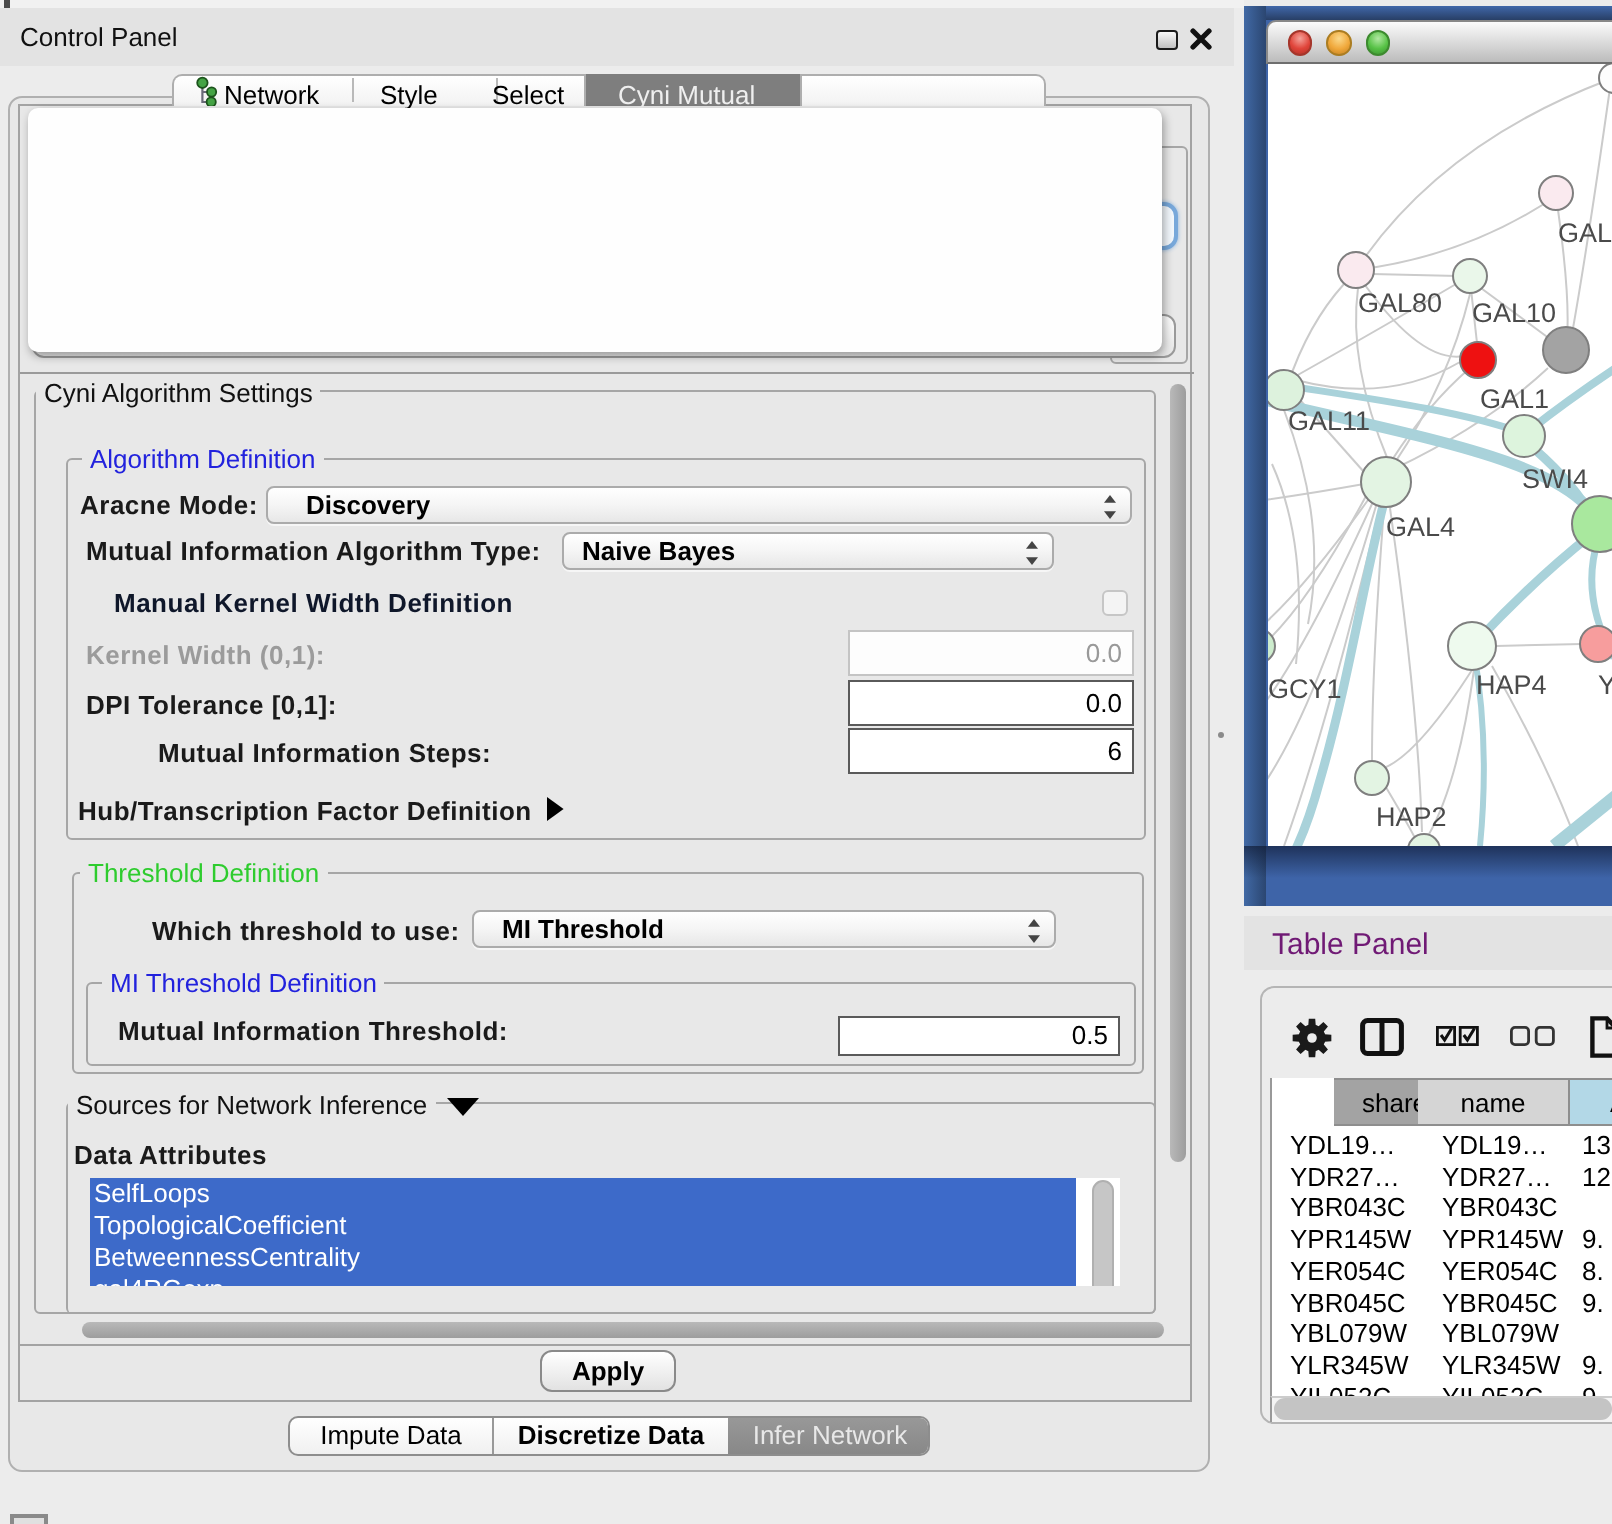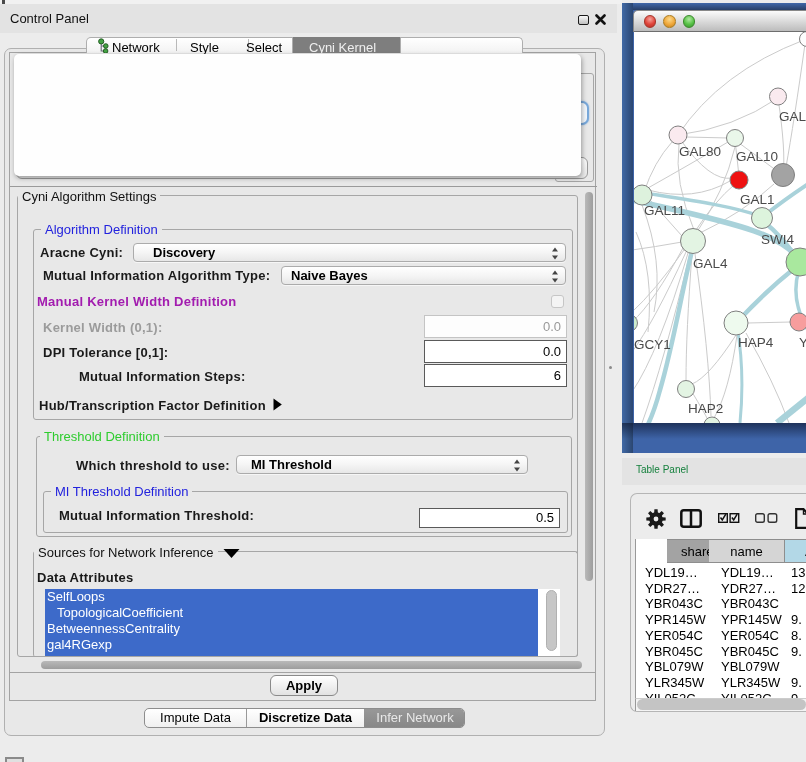--- a/index.html
+++ b/index.html
@@ -40,56 +40,56 @@
 <div class="abs" style="left:248px;top:39px;width:1px;height:12px;background:#b9b9b9;"></div>
 <svg class="abs" style="left:97px;top:38px;" width="13" height="15" viewBox="0 0 13 15">
   <path d="M4.2 4 L4.2 13 L8 13 M4.2 8 L8 8" stroke="#6a6a78" stroke-width="1.1" fill="none"></path>
   <circle cx="4.2" cy="3.4" r="2.6" fill="#44a344" stroke="#1c531c" stroke-width="0.9"></circle>
   <circle cx="8.8" cy="8" r="2.3" fill="#44a344" stroke="#1c531c" stroke-width="0.9"></circle>
   <circle cx="8.6" cy="13" r="2.3" fill="#44a344" stroke="#1c531c" stroke-width="0.9"></circle>
 </svg>
 <div class="abs" style="left:112px;top:40px;font-size:13px;color:#000;">Network</div>
 <div class="abs" style="left:190px;top:40px;font-size:13px;color:#000;">Style</div>
 <div class="abs" style="left:246px;top:40px;font-size:13px;color:#000;">Select</div>
-<div class="abs" style="left:309px;top:40px;font-size:13px;color:#efefef;">Cyni Kernel</div>
+<div class="abs" style="left:309px;top:40px;font-size:13px;color:#efefef;">Cyni Mutual</div>
 <div class="abs" style="left:414px;top:56px;font-size:13px;color:#000;">jActiveMNodules</div>
 
 <div class="abs" style="left:555px;top:73px;width:39px;height:109px;border:1px solid #a6a6a6;border-radius:3px;background:#e8e8e8;"></div>
 <div class="abs" style="left:548px;top:101px;width:41px;height:24px;border:2px solid #78a8da;border-radius:7px;background:#f2f7fc;box-shadow:0 0 2px #8ab4e0;"></div>
 <div class="abs" style="left:16px;top:157px;width:572px;height:22px;border:1px solid #9a9a9a;border-radius:6px;background:linear-gradient(#fdfdfd,#e6e6e6);"></div>
 
 <div class="abs" style="left:10px;top:186px;width:587px;height:1px;background:#9a9a9a;"></div>
 <div class="abs" style="left:585px;top:192px;width:8px;height:389px;background:linear-gradient(90deg,#b9b9b9,#9d9d9d);border-radius:4px;"></div>
 <div class="abs" style="left:41px;top:661px;width:541px;height:8px;background:linear-gradient(#b9b9b9,#9d9d9d);border-radius:4px;"></div>
 
 <div class="grp" style="left:17px;top:195px;width:561px;height:462px;"></div>
 <div class="grplab" style="left:18px;top:189px;color:#111;text-align:center;">Cyni Algorithm Settings</div>
 
 <div class="grp" style="left:33px;top:229px;width:540px;height:191px;"></div>
 <div class="grplab" style="left:41px;top:222px;color:#2222dd;">Algorithm Definition</div>
 
-<div class="lbl" style="left:40px;top:245px;">Aracne Cyni:</div>
+<div class="lbl" style="left:40px;top:245px;">Aracne Mode:</div>
 <div class="combo" style="left:133px;top:243px;width:433px;">
   <span class="ct" style="left:19px;">Discovery</span>
   <svg style="position:absolute;right:6px;top:2.5px;" width="8" height="13" viewBox="0 0 8 13">
       <path d="M4 0.5 L7 4.4 L1 4.4 Z" fill="#444"></path>
       <path d="M4 12.5 L7 8.6 L1 8.6 Z" fill="#444"></path>
     </svg>
 </div>
 
 <div class="lbl" style="left:43px;top:268px;">Mutual Information Algorithm Type:</div>
-<div class="combo" style="left:281px;top:266px;width:285px;">
+<div class="combo" style="left:281px;top:266px;width:246px;">
   <span class="ct" style="left:9px;">Naive Bayes</span>
   <svg style="position:absolute;right:6px;top:2.5px;" width="8" height="13" viewBox="0 0 8 13">
       <path d="M4 0.5 L7 4.4 L1 4.4 Z" fill="#444"></path>
       <path d="M4 12.5 L7 8.6 L1 8.6 Z" fill="#444"></path>
     </svg>
 </div>
 
-<div class="lbl" style="left:37px;top:294px;color:#a21caf;">Manual Kernel Width Definition</div>
+<div class="lbl" style="left:57px;top:294px;color:#0f172a;">Manual Kernel Width Definition</div>
 <div class="abs" style="left:551px;top:295px;width:13px;height:13px;border:1px solid #c6c6c6;border-radius:3px;background:#f4f4f4;"></div>
 
 <div class="lbl" style="left:43px;top:320px;color:#9b9b9b;">Kernel Width (0,1):</div>
 <div class="fld" style="left:424px;top:315px;width:143px;height:23px;border:1px solid #c4c4c4;background:#fdfdfd;color:#999;line-height:21px;">0.0</div>
 
 <div class="lbl" style="left:43px;top:345px;">DPI Tolerance [0,1]:</div>
 <div class="fld" style="left:424px;top:340px;width:143px;height:23px;border:1px solid #5a5a5a;line-height:21px;">0.0</div>
 
 <div class="lbl" style="left:43px;top:369px;padding-left:36px;">Mutual Information Steps:</div>
 <div class="fld" style="left:424px;top:364px;width:143px;height:23px;border:1px solid #5a5a5a;line-height:21px;">6</div>
@@ -116,24 +116,24 @@
 <div class="lbl" style="left:59px;top:508px;">Mutual Information Threshold:</div>
 <div class="fld" style="left:419px;top:508px;width:141px;height:20px;border:1px solid #5a5a5a;line-height:18px;">0.5</div>
 
 <div class="grp" style="left:33px;top:551px;width:545px;height:106px;border-bottom:none;"></div>
 <div class="grplab" style="left:34px;top:545px;color:#111;">Sources for Network Inference</div>
 <svg class="abs" style="left:223px;top:548px;" width="17" height="11" viewBox="0 0 17 11">
     <path d="M0.5 1 L16.5 1 L8.5 10 Z" fill="#000"></path>
   </svg>
 
 <div class="lbl" style="left:37px;top:570px;">Data Attributes</div>
-<div class="abs" style="left:45px;top:589px;width:515px;height:67px;background:#fff;overflow:hidden;">
+<div class="abs" style="left:45px;top:589px;width:515px;height:54px;background:#fff;overflow:hidden;">
   <div style="position:absolute;left:0;top:0;width:493px;height:120px;background:#3d6ac9;color:#fff;font-size:13px;line-height:16px;">
     <div style="padding-left:2px;">SelfLoops</div>
-    <div style="padding-left:12px;">TopologicalCoefficient</div>
+    <div style="padding-left:2px;">TopologicalCoefficient</div>
     <div style="padding-left:2px;">BetweennessCentrality</div>
     <div style="padding-left:2px;">gal4RGexp</div>
   </div>
   <div style="position:absolute;left:501px;top:1px;width:11px;height:61px;background:#c6c6c6;border-radius:6px;border:1px solid #b0b0b0;"></div>
 </div>
 
 <div class="abs" style="left:270px;top:675px;width:68px;height:21px;border:1px solid #8a8a8a;border-radius:6px;background:linear-gradient(#ffffff,#e2e2e2);text-align:center;font-size:13px;font-weight:bold;line-height:20px;">Apply</div>
 
 <div class="abs" style="left:144px;top:708px;width:321px;height:20px;border:1px solid #8d8d8d;border-radius:5px;background:linear-gradient(#ffffff,#f0f0f0);overflow:hidden;">
   <div style="position:absolute;left:0;top:0;width:101px;height:20px;text-align:center;font-size:13px;font-weight:normal;line-height:18px;">Impute Data</div>
@@ -229,21 +229,21 @@
     <text x="59" y="236">GAL4</text>
     <text x="0" y="317">GCY1</text>
     <text x="104" y="315">HAP4</text>
     <text x="165" y="315">YE</text>
     <text x="54" y="381">HAP2</text>
   </g>
 </svg>
 <div class="abs" style="left:622px;top:423px;width:184px;height:16px;background:linear-gradient(rgba(10,18,40,0.6),rgba(62,100,168,0));"></div>
 
 <div class="abs" style="left:622px;top:458px;width:184px;height:27px;background:#e3e3e3;"></div>
-<div class="abs" style="left:636px;top:464px;font-size:10px;color:#15803d;">Table Panel</div>
+<div class="abs" style="left:636px;top:464px;font-size:15px;color:#701a75;">Table Panel</div>
 
 <div class="abs" style="left:630px;top:493px;width:176px;height:219px;background:#ececec;border:1px solid #b5b5b5;border-radius:7px 0 0 7px;border-right:none;"></div>
 
 <svg class="abs" style="left:646px;top:509px;" width="20" height="20" viewBox="0 0 20 20">
   <path d="M8.14 3.67 L8.39 0.33 L11.61 0.33 L11.86 3.67 L13.17 4.21 L15.70 2.03 L17.97 4.30 L15.79 6.83 L16.33 8.14 L19.67 8.39 L19.67 11.61 L16.33 11.86 L15.79 13.17 L17.97 15.70 L15.70 17.97 L13.17 15.79 L11.86 16.33 L11.61 19.67 L8.39 19.67 L8.14 16.33 L6.83 15.79 L4.30 17.97 L2.03 15.70 L4.21 13.17 L3.67 11.86 L0.33 11.61 L0.33 8.39 L3.67 8.14 L4.21 6.83 L2.03 4.30 L4.30 2.03 L6.83 4.21 Z" fill="#1a1a1a"></path>
   <circle cx="10" cy="10" r="6.7" fill="#1a1a1a"></circle>
   <circle cx="10" cy="10" r="2.4" fill="#ececec"></circle>
 </svg>
 <svg class="abs" style="left:680px;top:509px;" width="22" height="19" viewBox="0 0 22 19">
   <rect x="1.3" y="1.3" width="19.4" height="16.4" rx="2.5" fill="none" stroke="#111" stroke-width="2.5"></rect>

